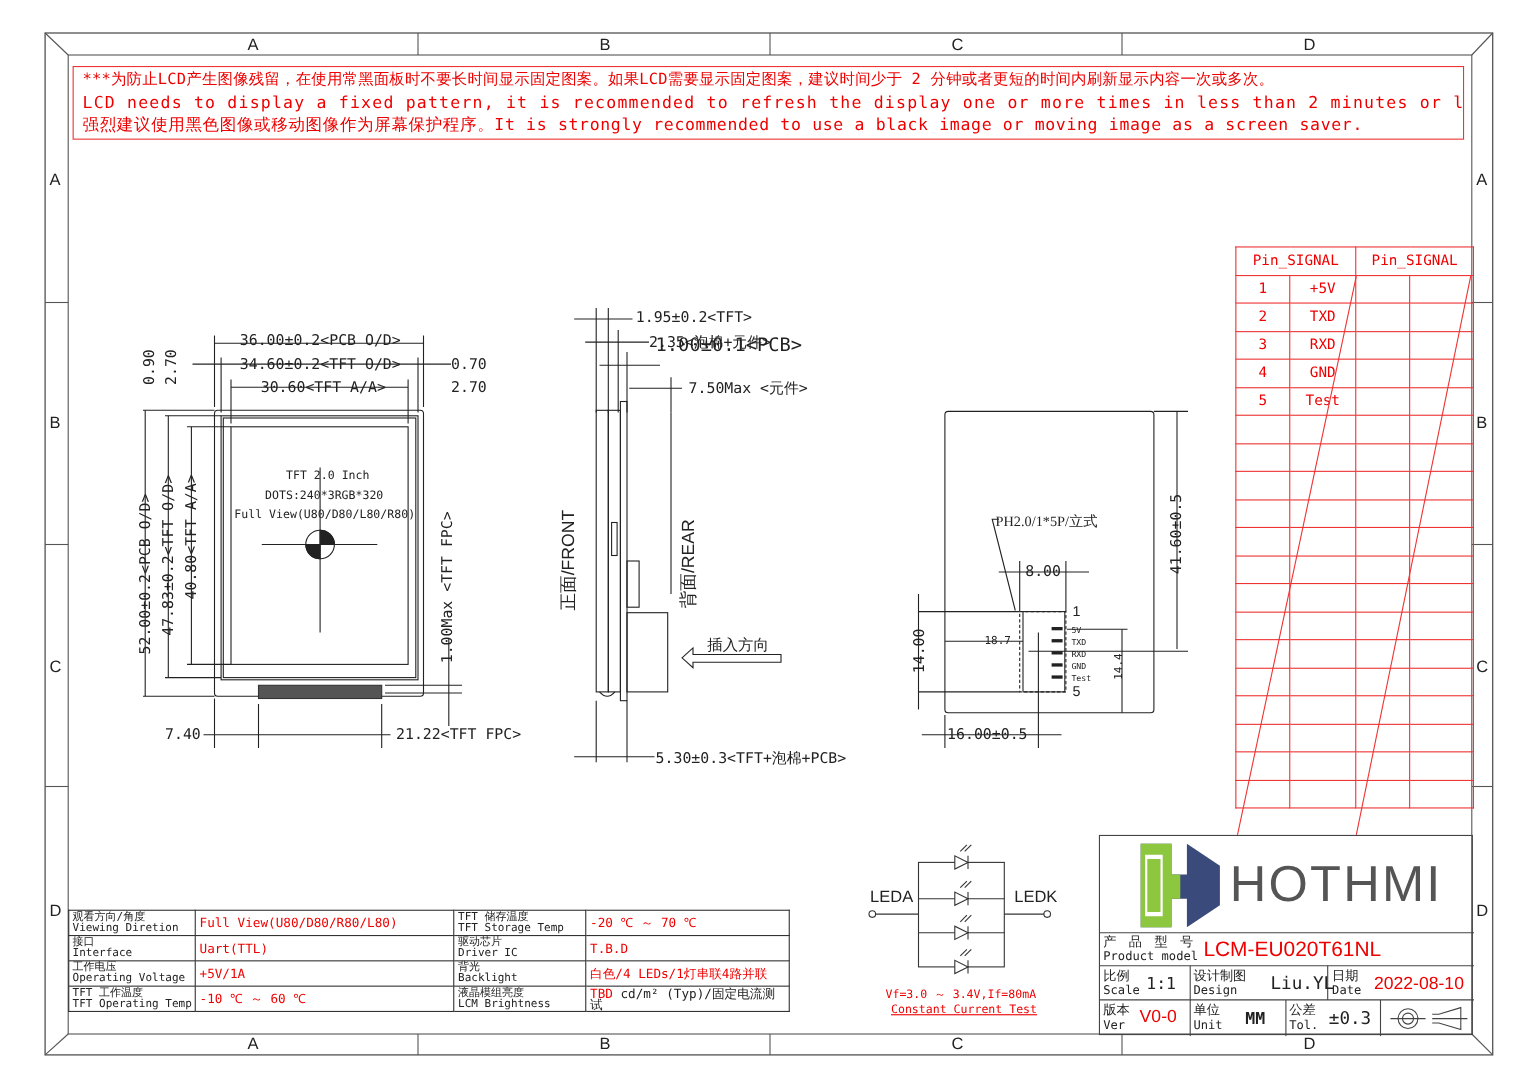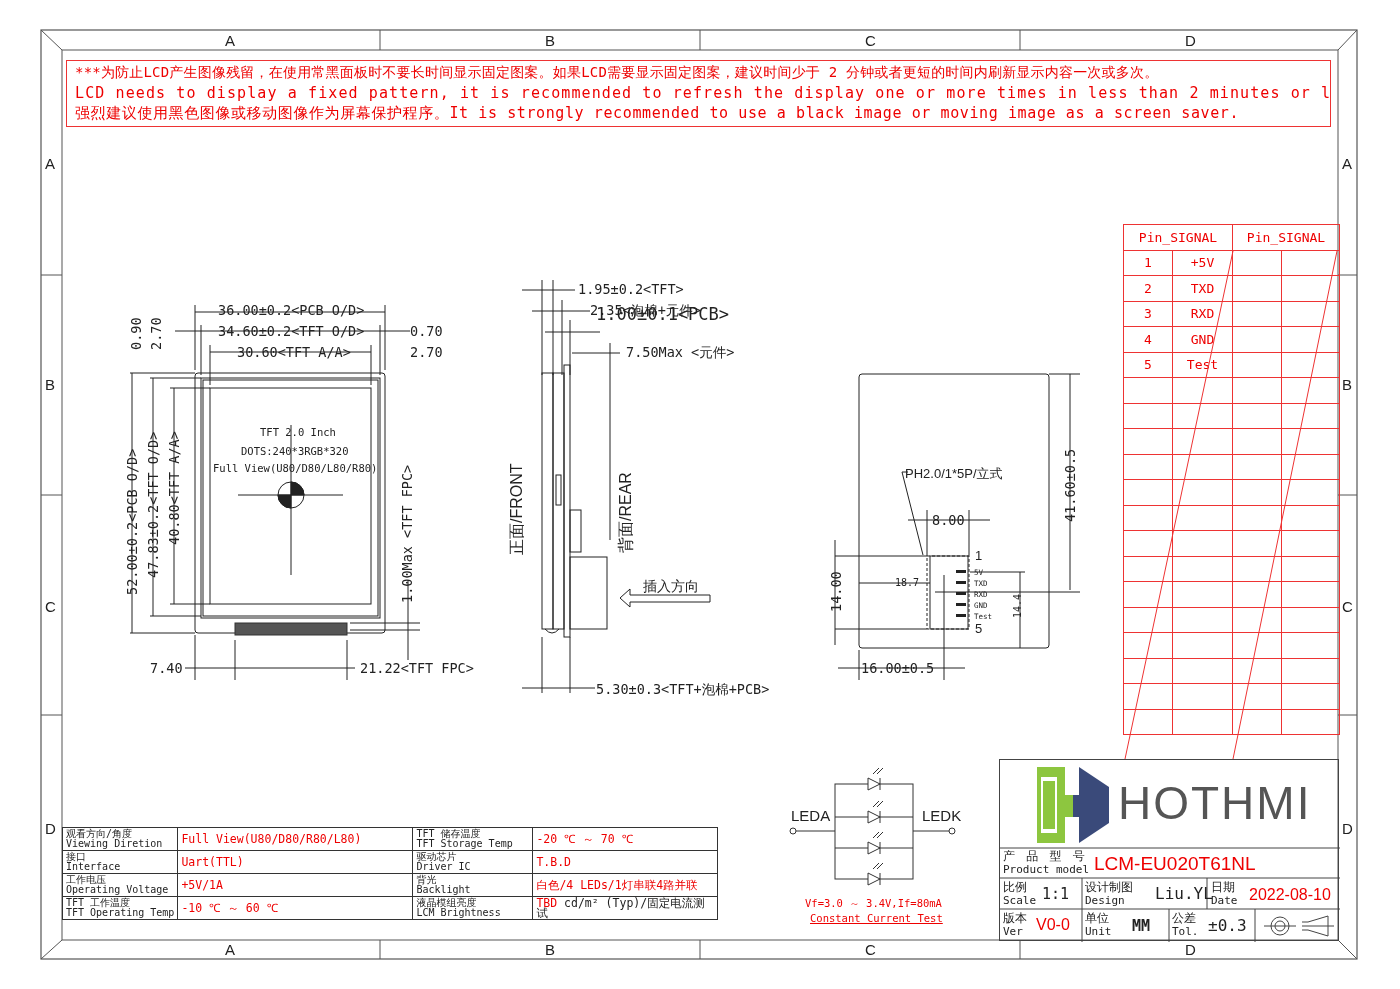--- a/index.html
+++ b/index.html
@@ -203,21 +203,21 @@
 
     <line x1="150" y1="212" x2="205" y2="212"></line>
     <line x1="200" y1="212" x2="200" y2="288"></line>
 
     <line x1="39" y1="290" x2="39" y2="320"></line>
     <line x1="18" y1="308" x2="145" y2="308"></line>
 
     <polyline points="88,112 82,112 103,195"></polyline>
   </g>
 </svg>
-<div class="abs" style="left:905px;top:465px;font-size:13px;font-family:Liberation Sans, sans-serif;white-space:nowrap;">PH2.0/1*5P/立式</div>
+<div class="abs" style="left:905px;top:465px;font-size:13px;font-family:Liberation Serif, serif;white-space:nowrap;">PH2.0/1*5P/立式</div>
 <div class="abs" style="left:932px;top:512px;font-size:13.5px;font-family:'DejaVu Sans Mono',monospace;">8.00</div>
 <div class="abs" style="left:1062px;top:522px;font-size:13.5px;font-family:'DejaVu Sans Mono',monospace;transform:rotate(-90deg);transform-origin:left top;white-space:nowrap;">41.60±0.5</div>
 <div class="abs" style="left:828px;top:612px;font-size:13.5px;font-family:'DejaVu Sans Mono',monospace;transform:rotate(-90deg);transform-origin:left top;white-space:nowrap;">14.00</div>
 <div class="abs" style="left:895px;top:577px;font-size:10px;font-family:'DejaVu Sans Mono',monospace;">18.7</div>
 <div class="abs" style="left:1012px;top:618px;font-size:10px;font-family:'DejaVu Sans Mono',monospace;transform:rotate(-90deg);transform-origin:left top;">14.4</div>
 <div class="abs" style="left:861px;top:660px;font-size:13.5px;font-family:'DejaVu Sans Mono',monospace;white-space:nowrap;">16.00±0.5</div>
 <div class="abs" style="left:975px;top:548px;font-size:13px;">1</div>
 <div class="abs" style="left:975px;top:621px;font-size:13px;">5</div>
 <div class="abs" style="left:974px;top:567px;font-size:7.5px;font-family:'DejaVu Sans Mono',monospace;line-height:11px;">
   <div>5V</div>

